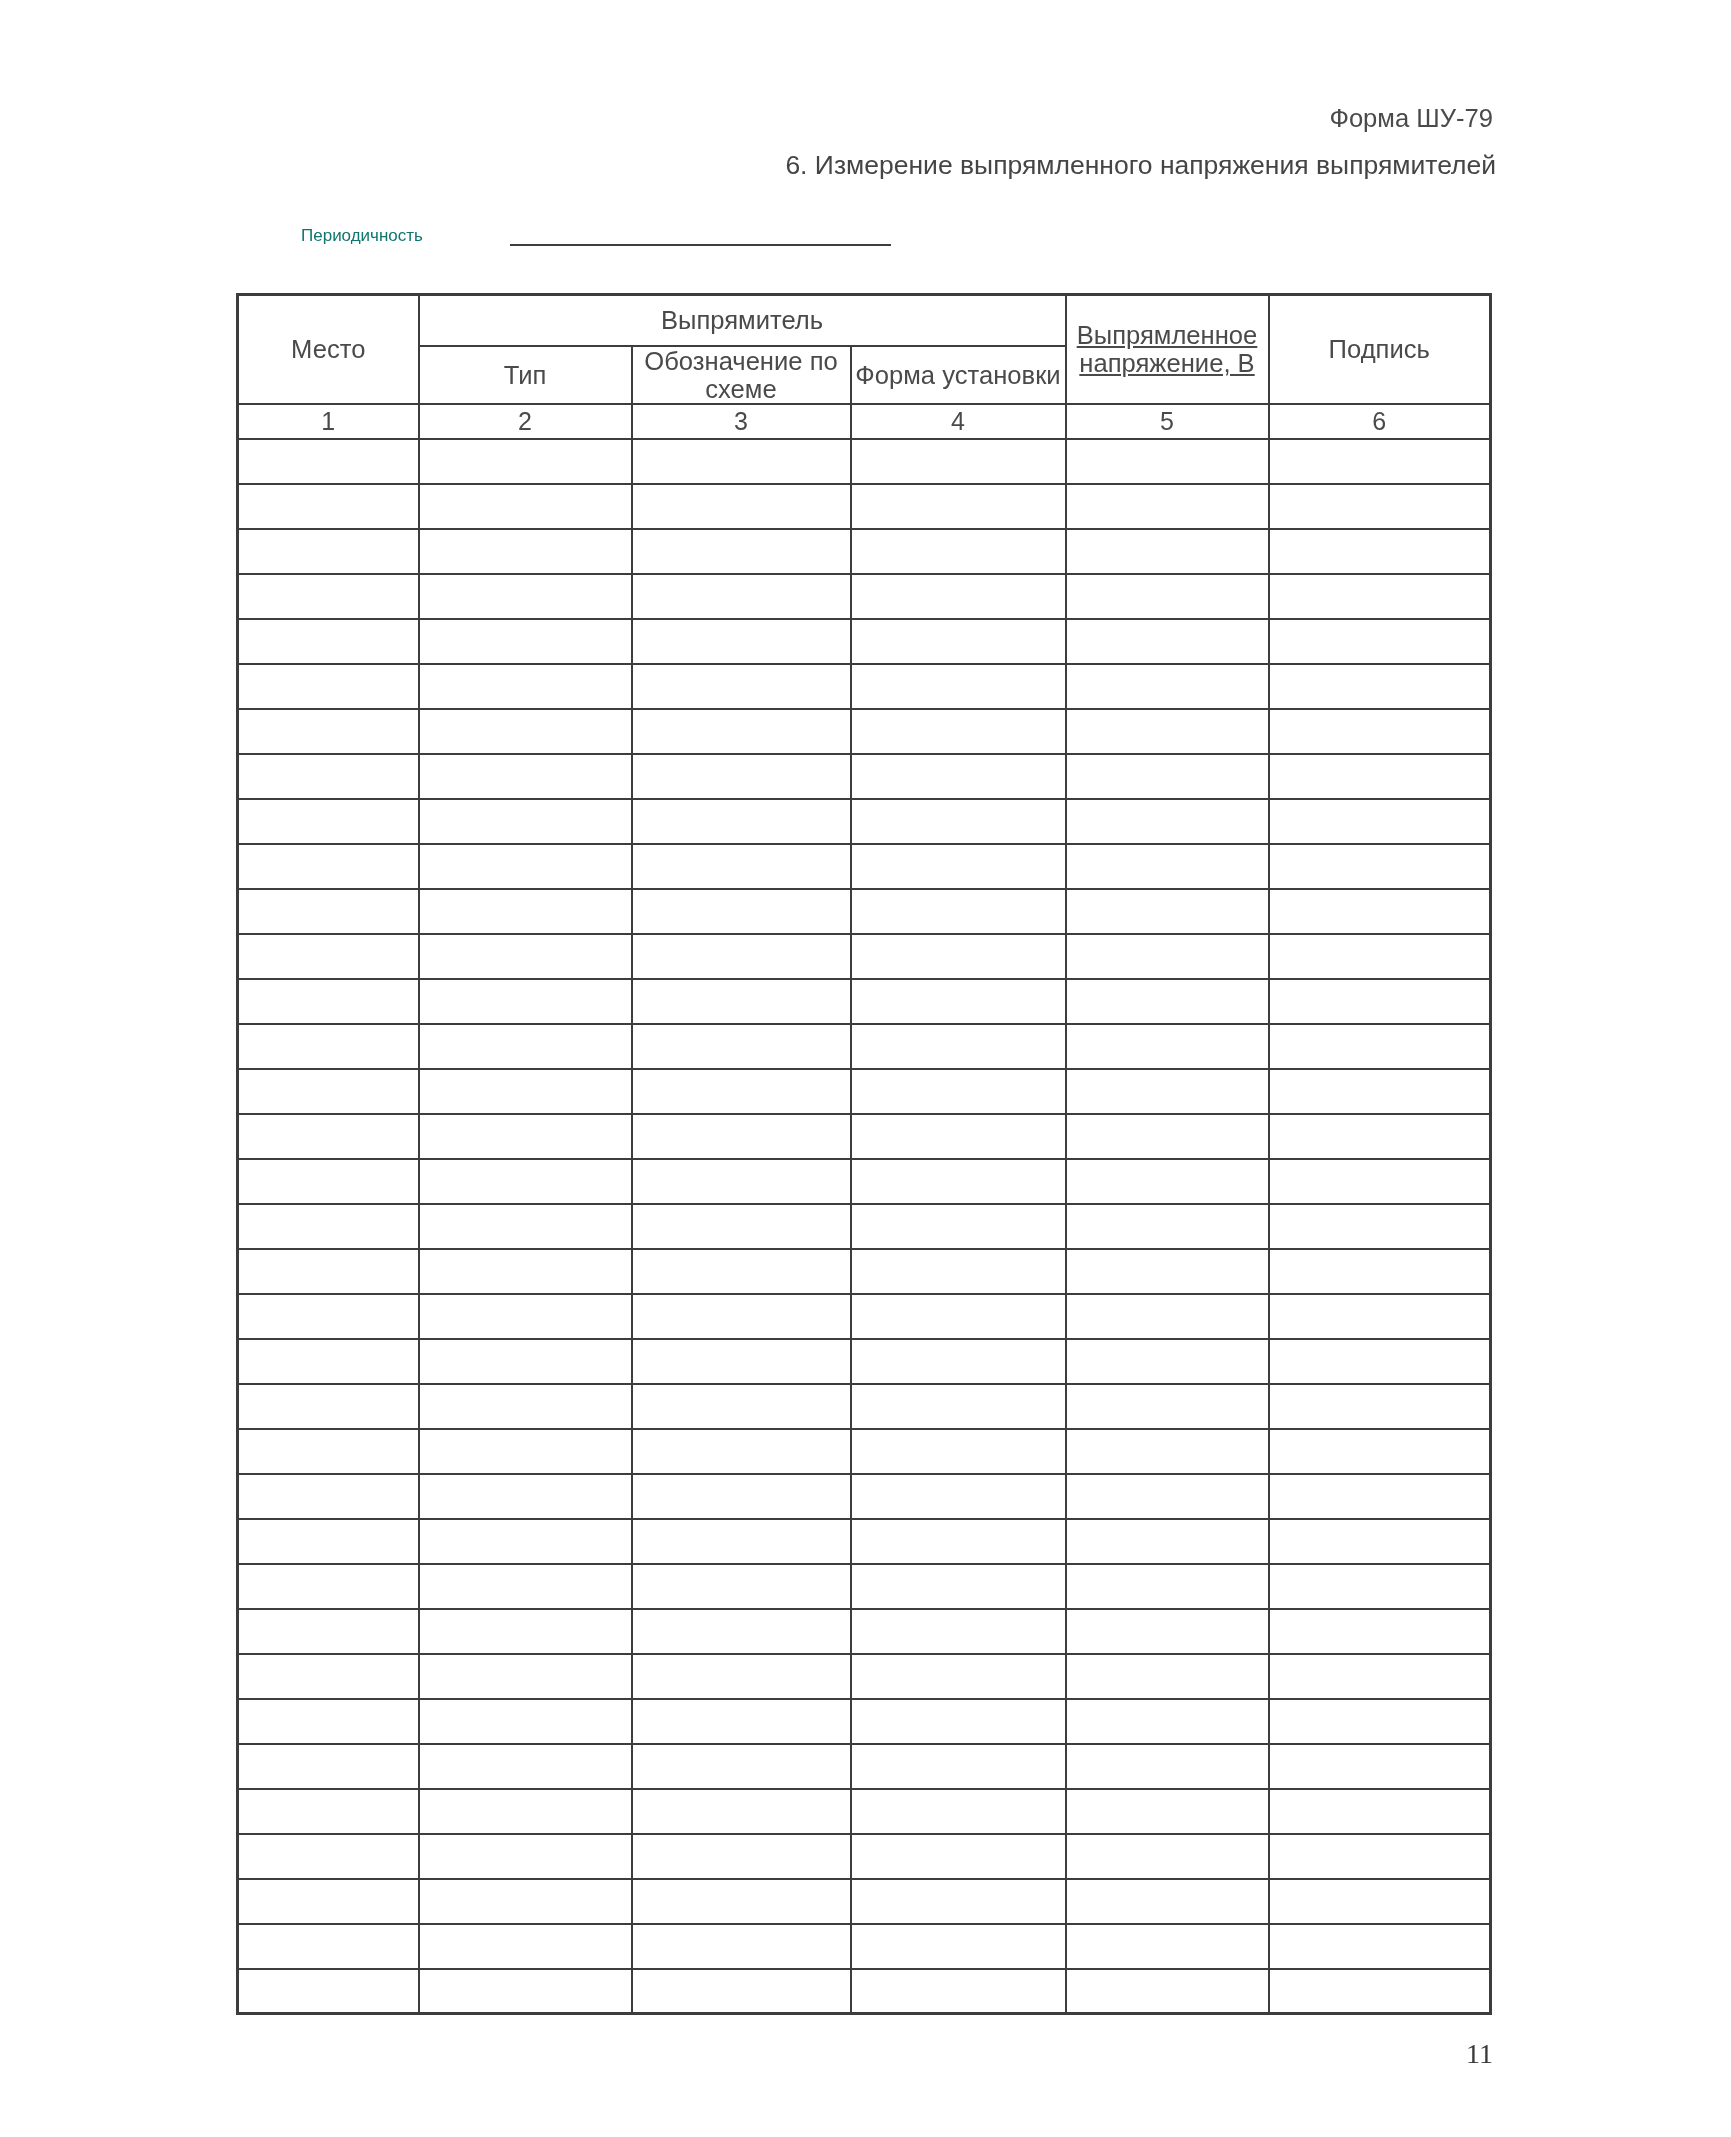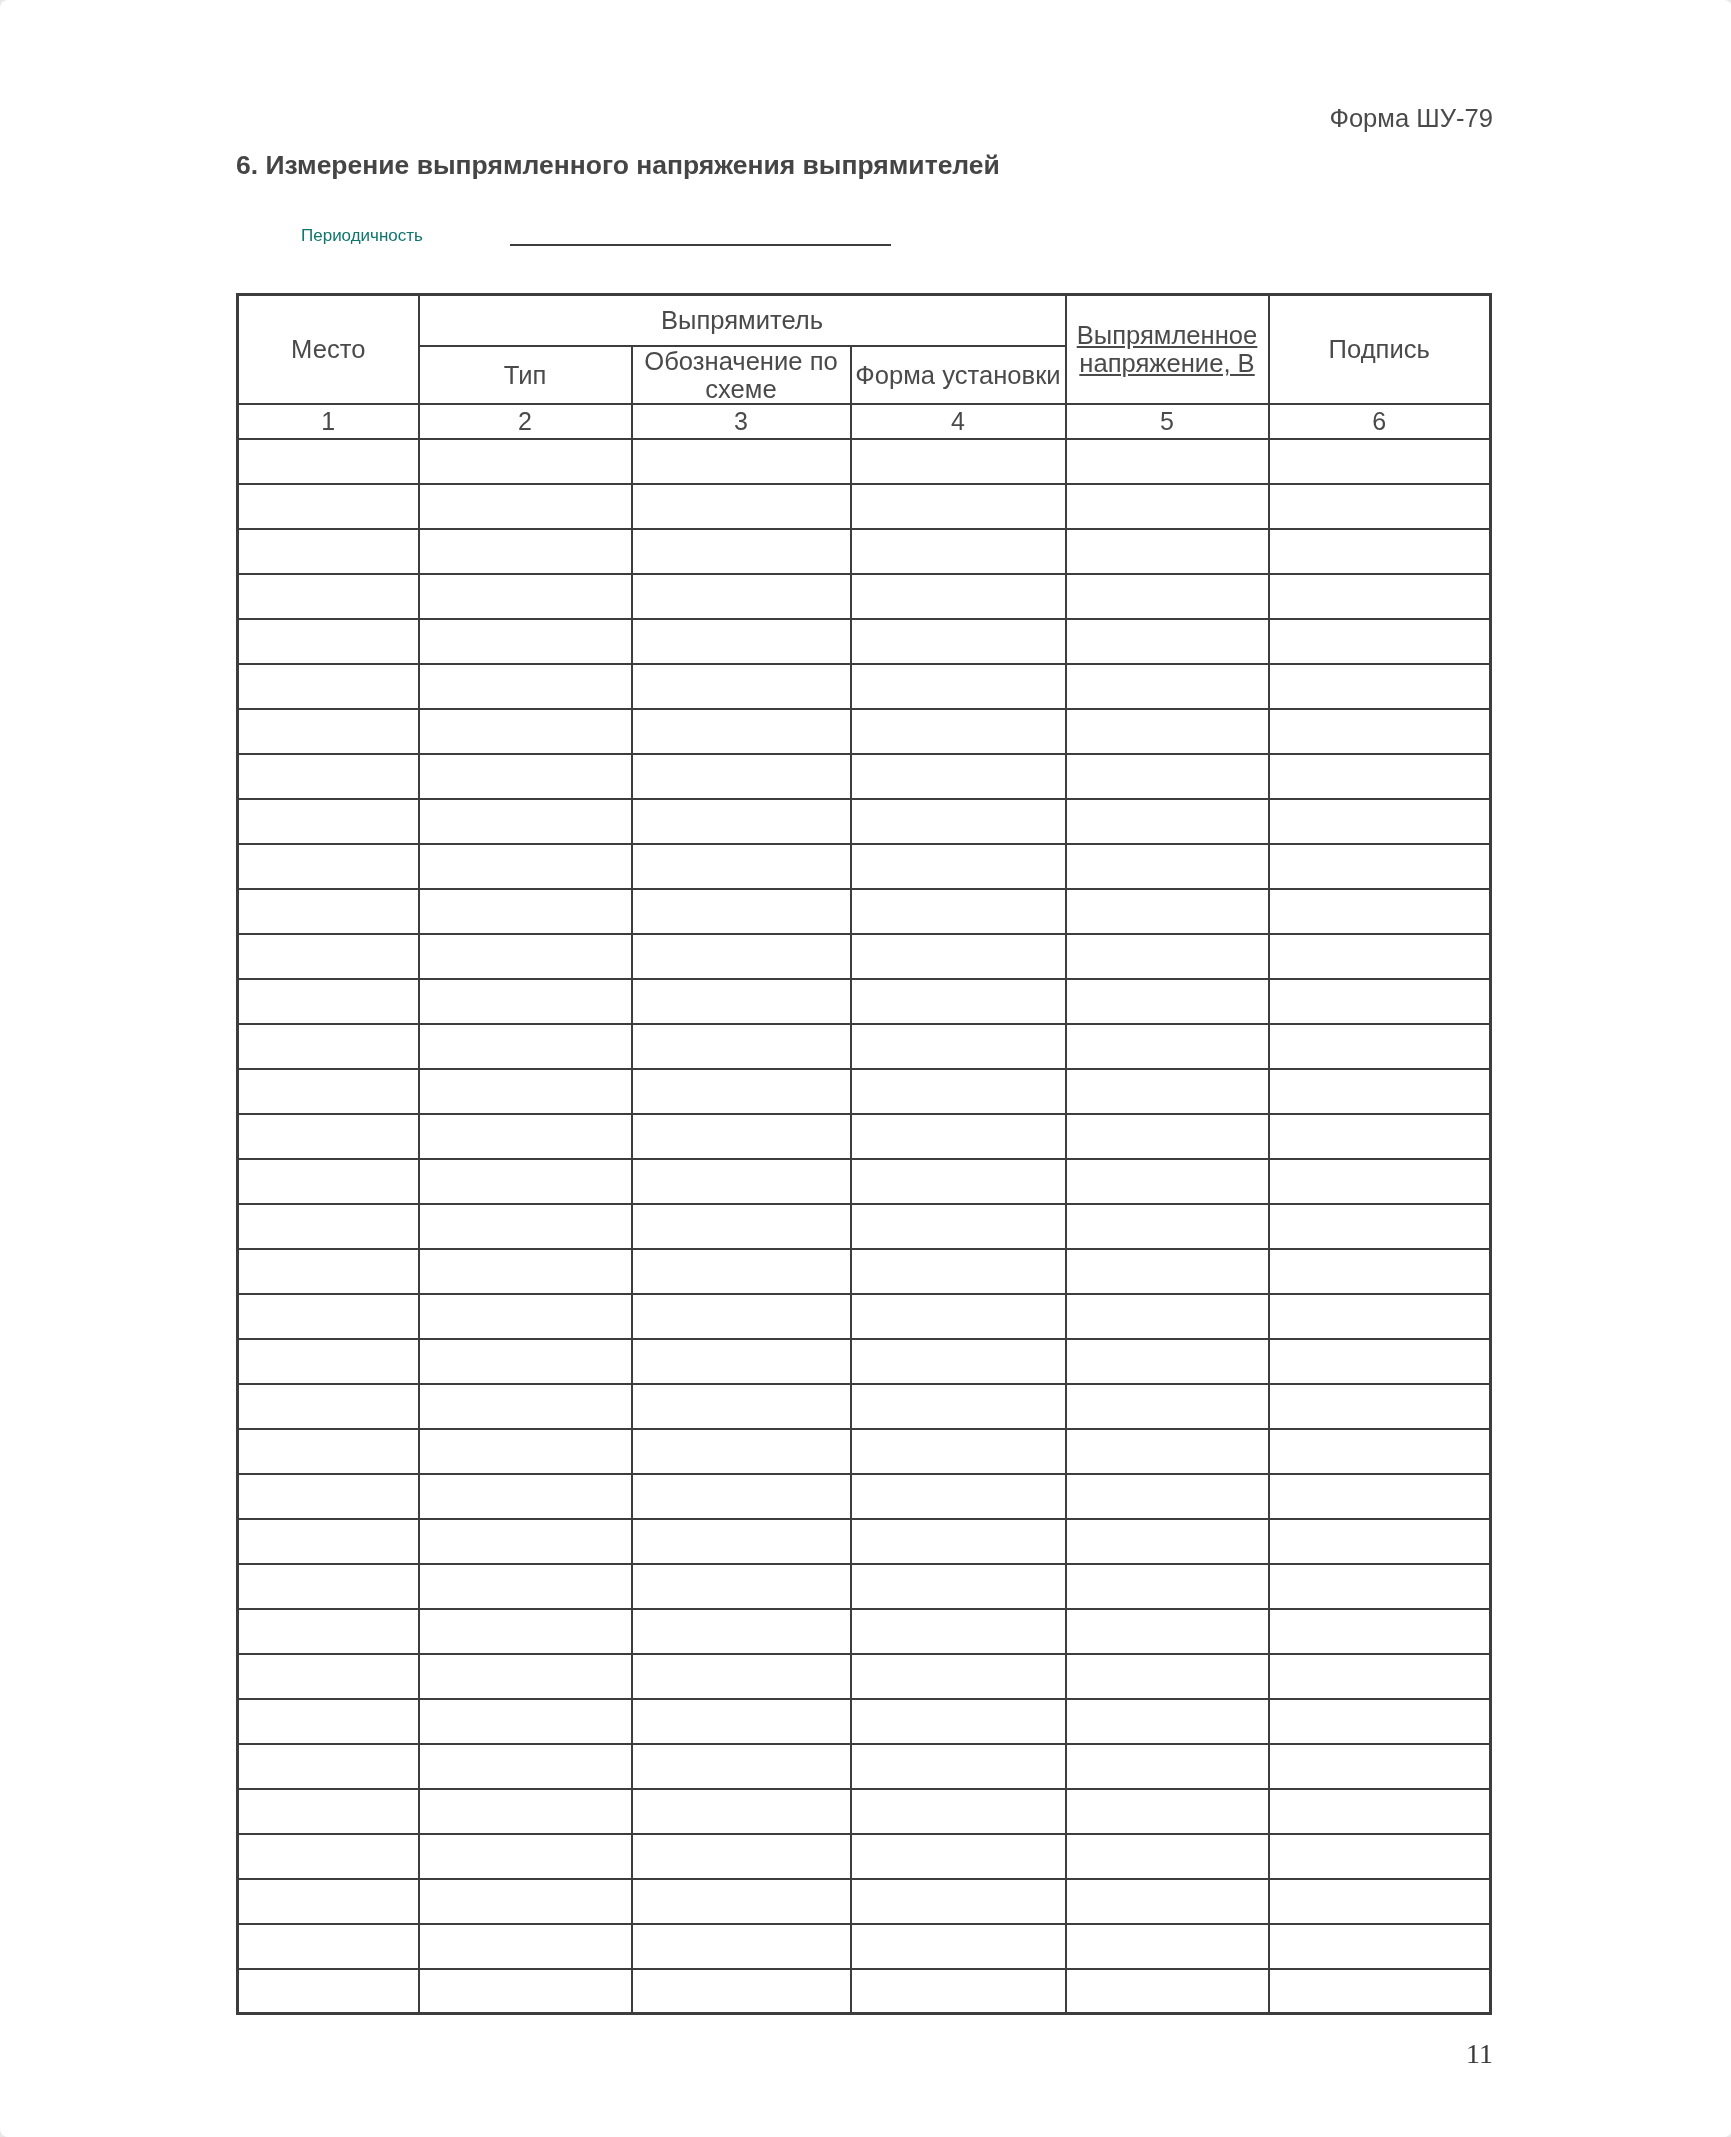--- a/index.html
+++ b/index.html
@@ -8,41 +8,40 @@
     background: #e8e8e8;
   }
   .sheet {
     position: relative;
     width: 1732px;
     height: 2137px;
     background: #ffffff;
     font-family: "Liberation Sans", "DejaVu Sans", sans-serif;
     color: #474747;
     overflow: hidden;
-    border-radius: 8px;
   }
   .form-code {
     position: absolute;
     top: 103px;
     right: 239px;
     font-size: 25.6px;
     line-height: 31px;
     color: #4a4a4a;
     white-space: nowrap;
   }
   .title {
     position: absolute;
     top: 149px;
     left: 236px;
     width: 1260px;
     margin: 0;
-    text-align: left;
+    text-align: right;
     font-size: 26.5px;
     line-height: 33px;
-    font-weight: bold;
+    font-weight: normal;
     color: #454545;
     white-space: nowrap;
   }
   .periodicity-label {
     position: absolute;
     top: 220px;
     left: 301px;
     font-size: 17px;
     line-height: 31px;
     color: #0f766e;

